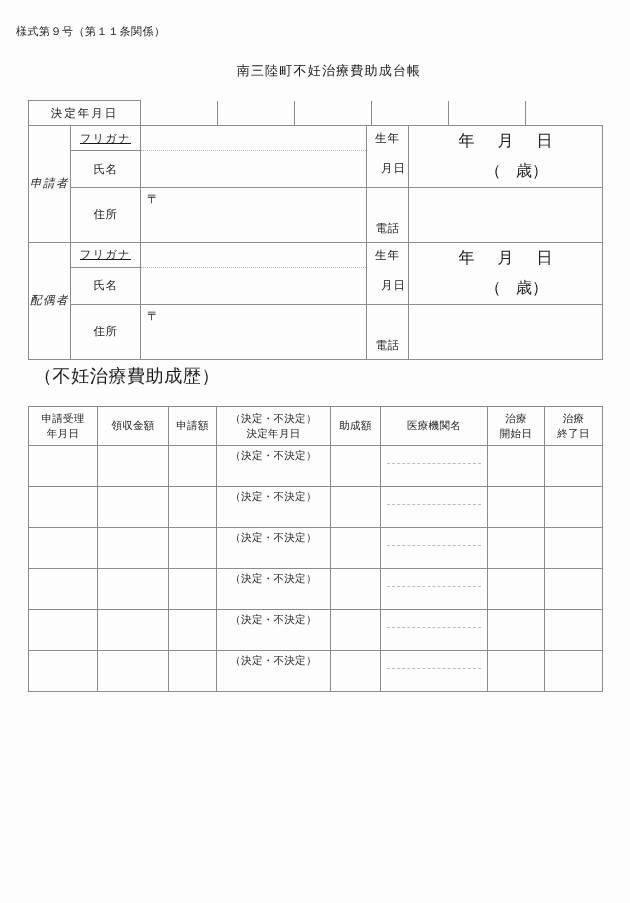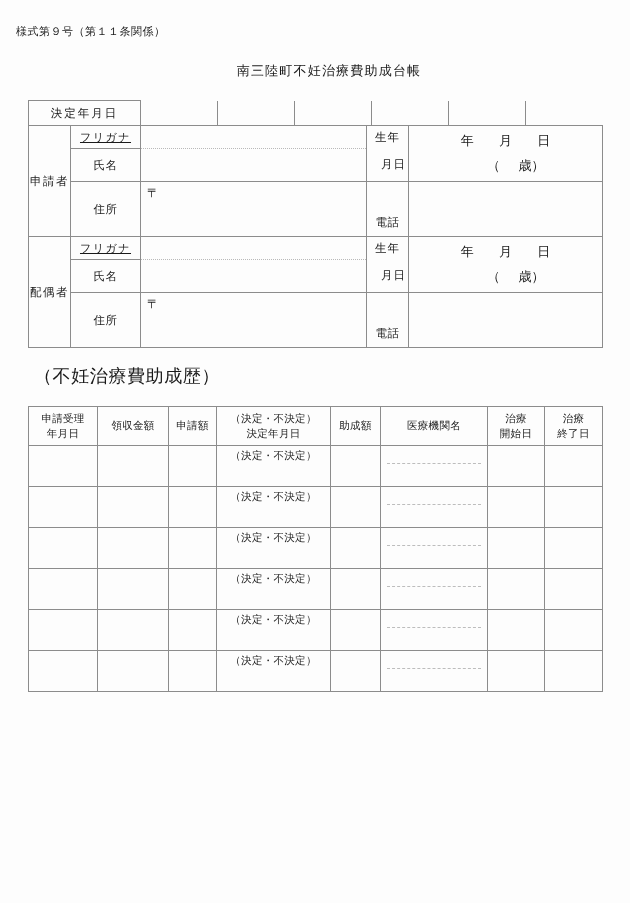--- a/index.html
+++ b/index.html
@@ -69,20 +69,21 @@
     left: 28px;
     top: 100px;
     width: 574px;
   }
   .tbl-applicant td { height: 24px; }
 
   .cell-rcpt-label { letter-spacing: 2px; }
 
   .vlabel {
     letter-spacing: 1.5px;
+    font-style: italic;
   }
   .row-furigana td { height: 22px; }
   .cell-furigana-label {
     font-size: 11px;
     letter-spacing: 1.5px;
     text-decoration: underline;
   }
   
   .cell-furigana-value {
     border-bottom: 1px dotted #b9b9b9 !important;
@@ -98,21 +99,21 @@
     display: inline-block;
     margin: 3px 0 0 6px;
     font-size: 12px;
     font-family: "DejaVu Sans", "Liberation Sans", sans-serif;
   }
   .cell-dob-1 { border-bottom: none !important; letter-spacing: 1px; }
   .cell-dob-2 { border-top: none !important; letter-spacing: 1px; padding-left: 12px; }
   .cell-dob-value {
     text-align: center;
     line-height: 1.9;
-    font-size: 13px;
+    font-size: 16px;
     margin-left: 32px;
   }
   .dob-l1 { letter-spacing: 0; }
   .dob-l1 span { display: inline-block; width: 34px; text-align: center; }
   .dob-l2 { letter-spacing: 0; padding-left: 14px; }
   .dob-l2 span { display: inline-block; width: 34px; text-align: center; }
 
   
   .hist-caption {
     position: absolute;

